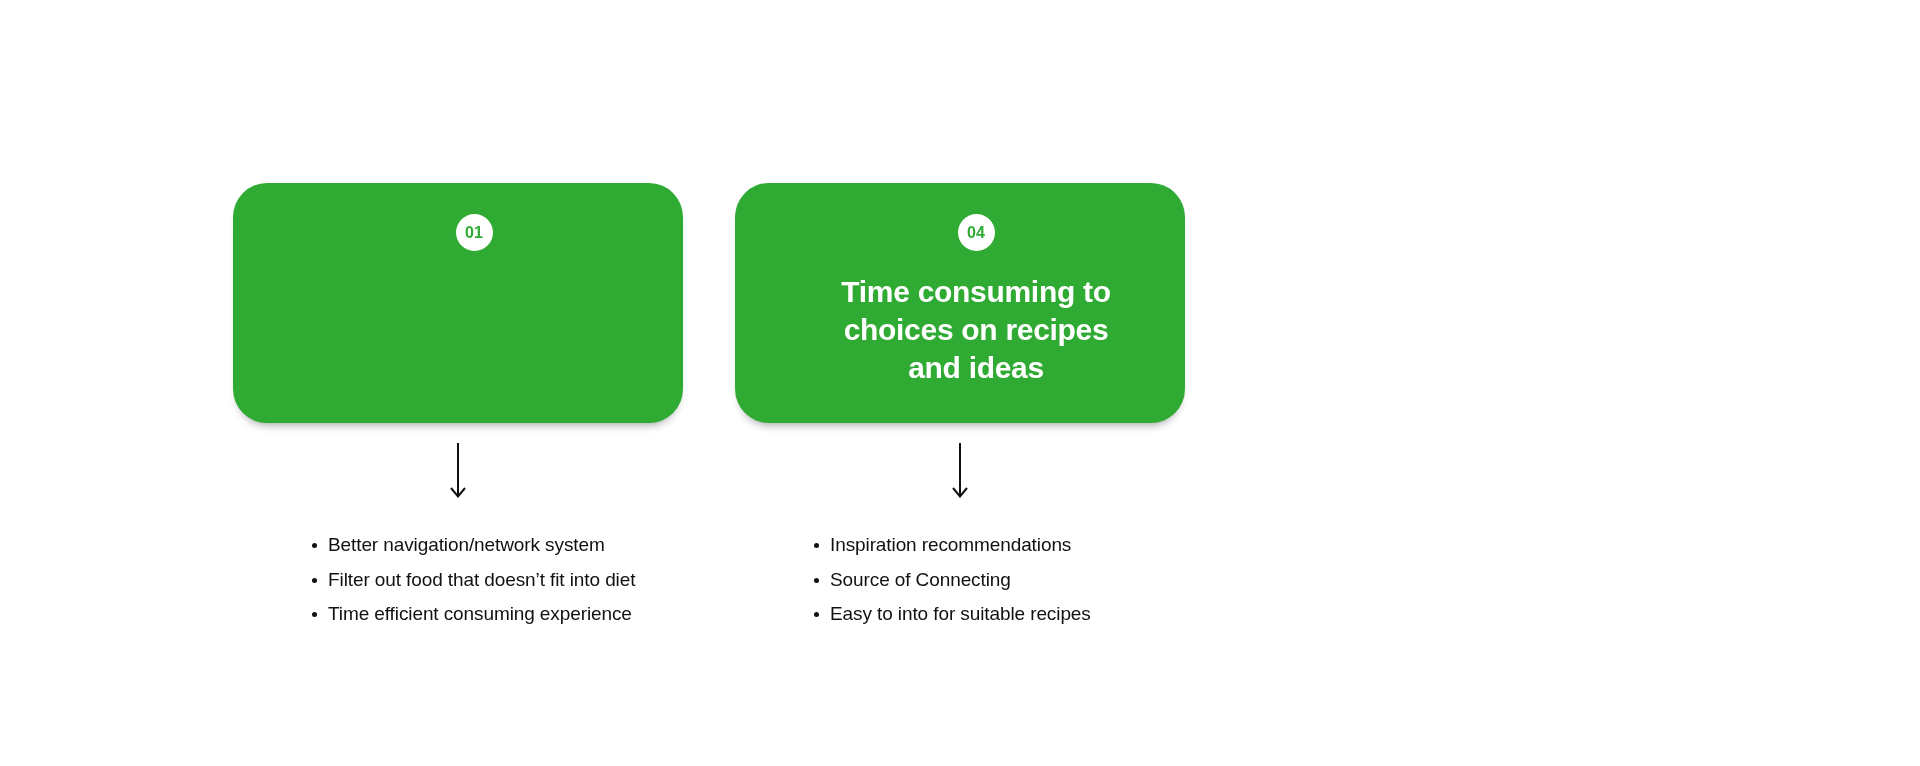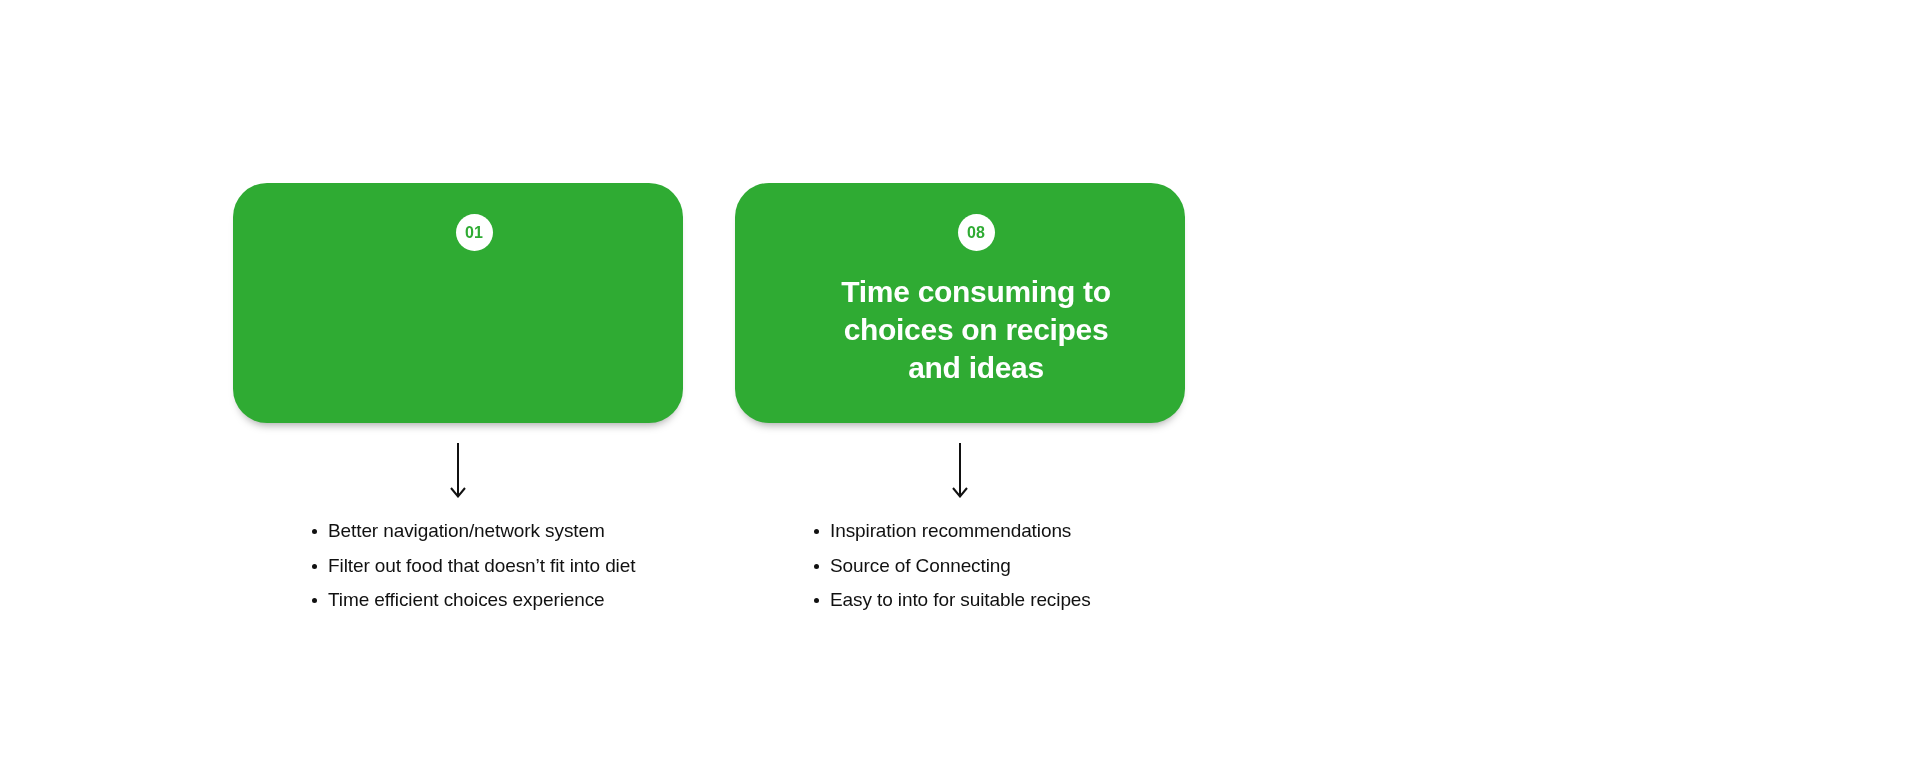--- a/index.html
+++ b/index.html
@@ -62,21 +62,21 @@
   }
   .arrow-wrap {
     height: 55px;
     margin-top: 20px;
     display: flex;
     justify-content: center;
   }
   .arrow-wrap svg { display: block; }
   .benefits {
     list-style: none;
-    margin-top: 16px;
+    margin-top: 30px;
     padding-left: 78px;
     color: var(--list_text, #111111);
     font-size: 19px;
   }
   .benefits li {
     position: relative;
     line-height: 34.5px;
     padding-left: 17px;
     letter-spacing: -0.1px;
   }
@@ -102,27 +102,27 @@
     </div>
     <div class="arrow-wrap">
       <svg width="24" height="55" viewBox="0 0 24 55" fill="none">
         <line x1="12" y1="0" x2="12" y2="52" stroke="#111111" stroke-width="2"></line>
         <polyline points="5,45 12,53.5 19,45" stroke="#111111" stroke-width="2" fill="none"></polyline>
       </svg>
     </div>
     <ul class="benefits">
       <li>Better navigation/network system</li>
       <li>Filter out food that doesn’t fit into diet</li>
-      <li>Time efficient choices experience</li>
+      <li>Time efficient consuming experience</li>
     </ul>
   </div>
 
   <div class="column">
     <div class="card">
-      <div class="badge">08</div>
+      <div class="badge">04</div>
       <div class="card-title">Time consuming to
 choices on recipes
 and ideas</div>
     </div>
     <div class="arrow-wrap">
       <svg width="24" height="55" viewBox="0 0 24 55" fill="none">
         <line x1="12" y1="0" x2="12" y2="52" stroke="#111111" stroke-width="2"></line>
         <polyline points="5,45 12,53.5 19,45" stroke="#111111" stroke-width="2" fill="none"></polyline>
       </svg>
     </div>

